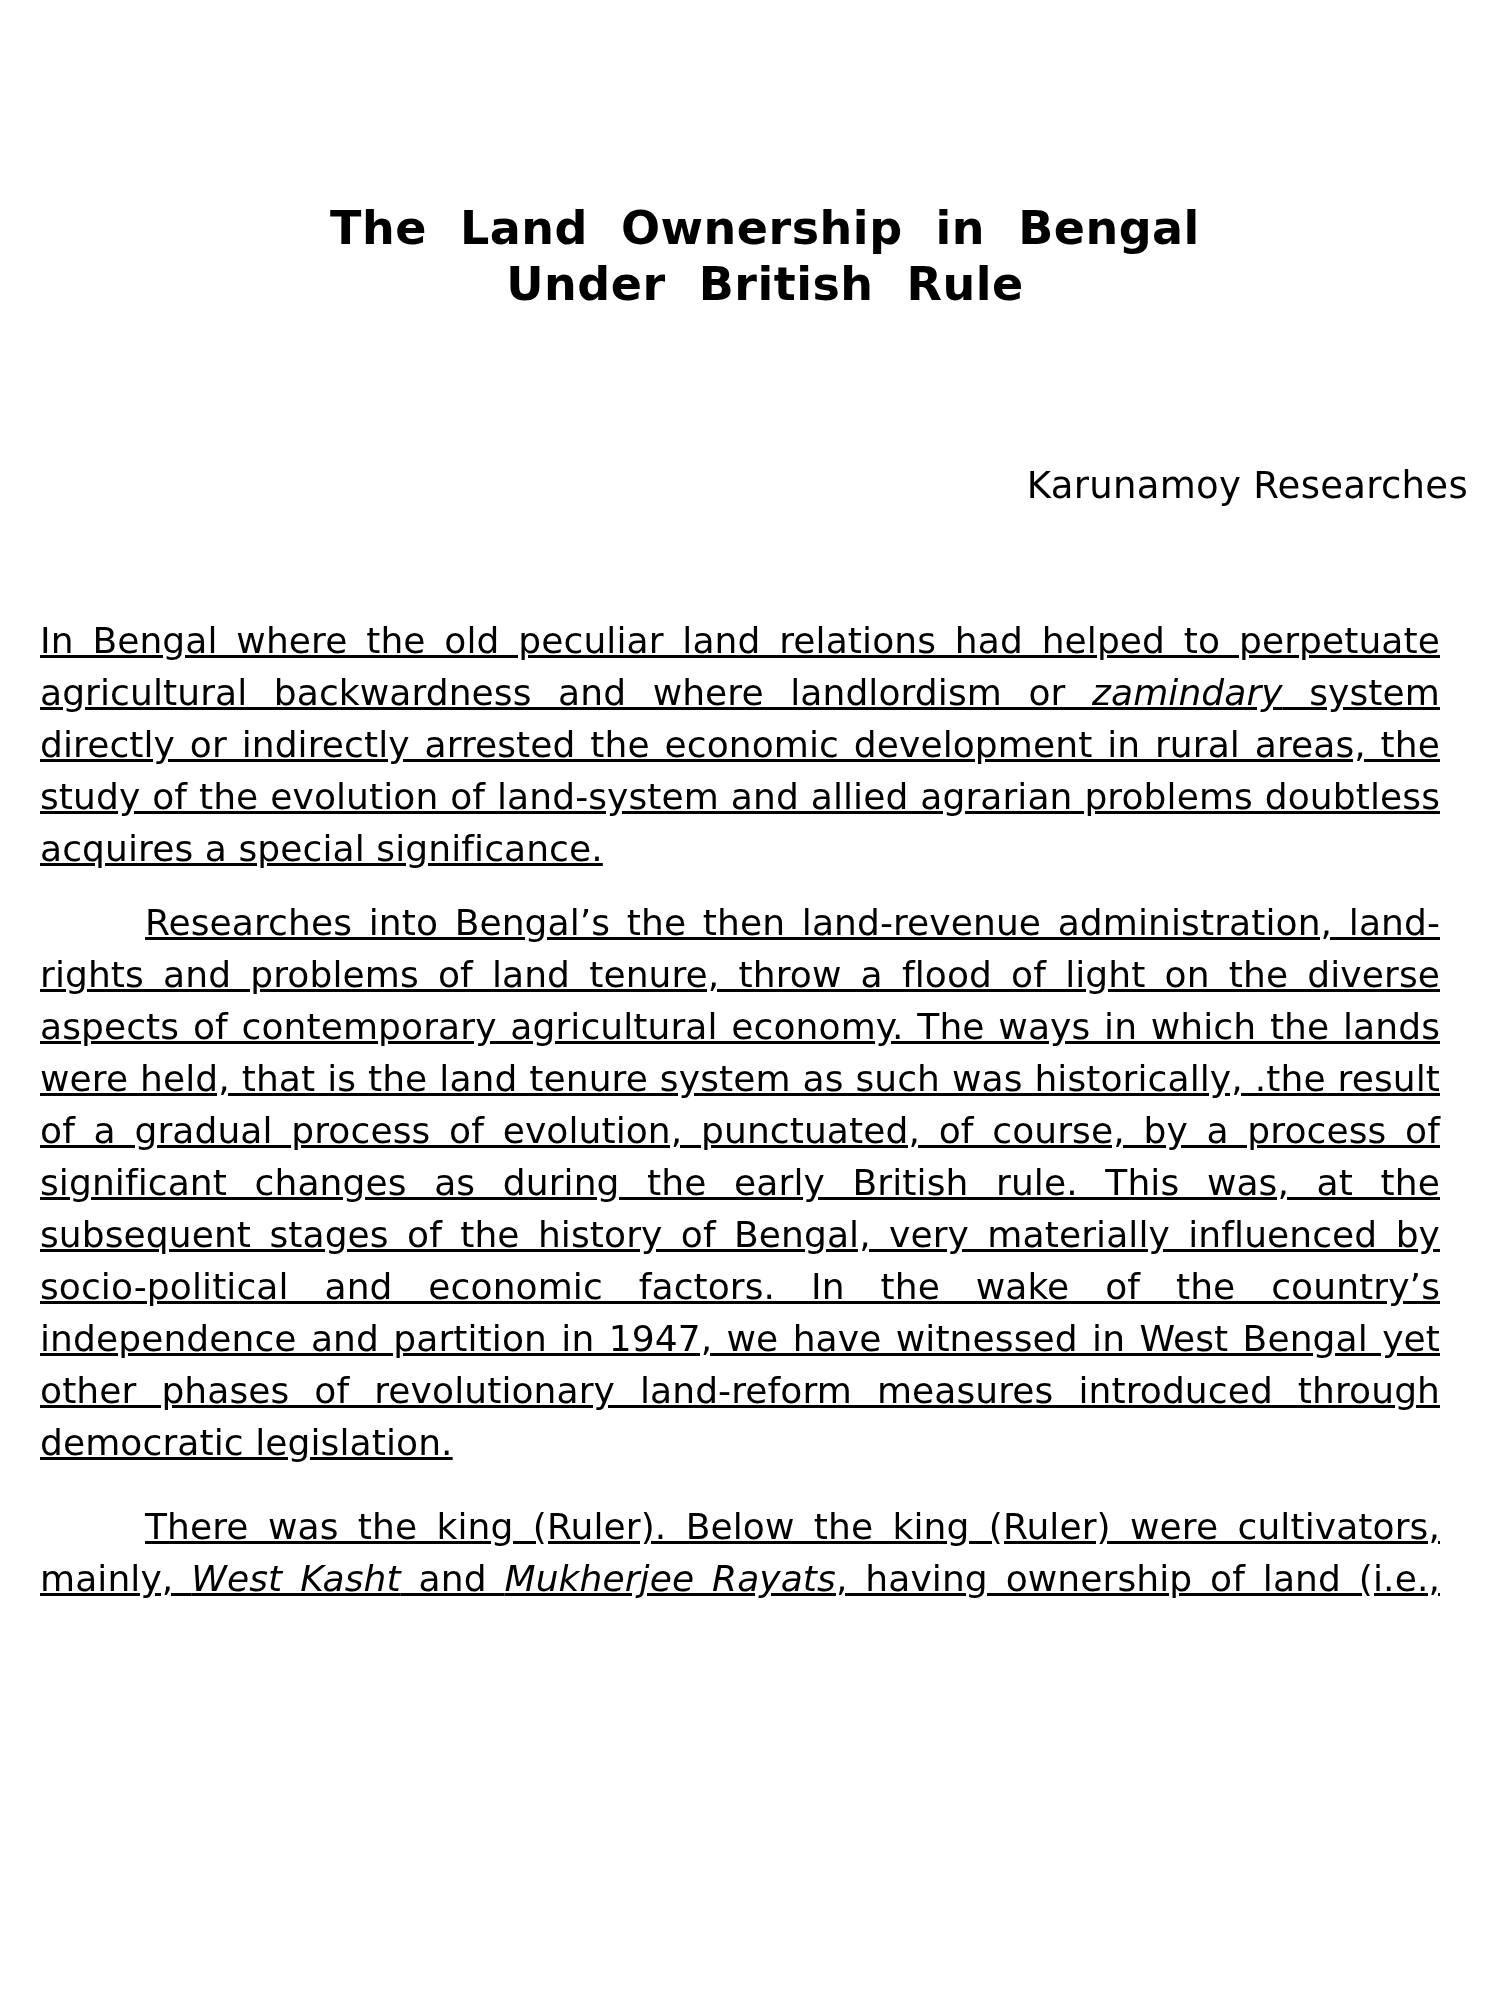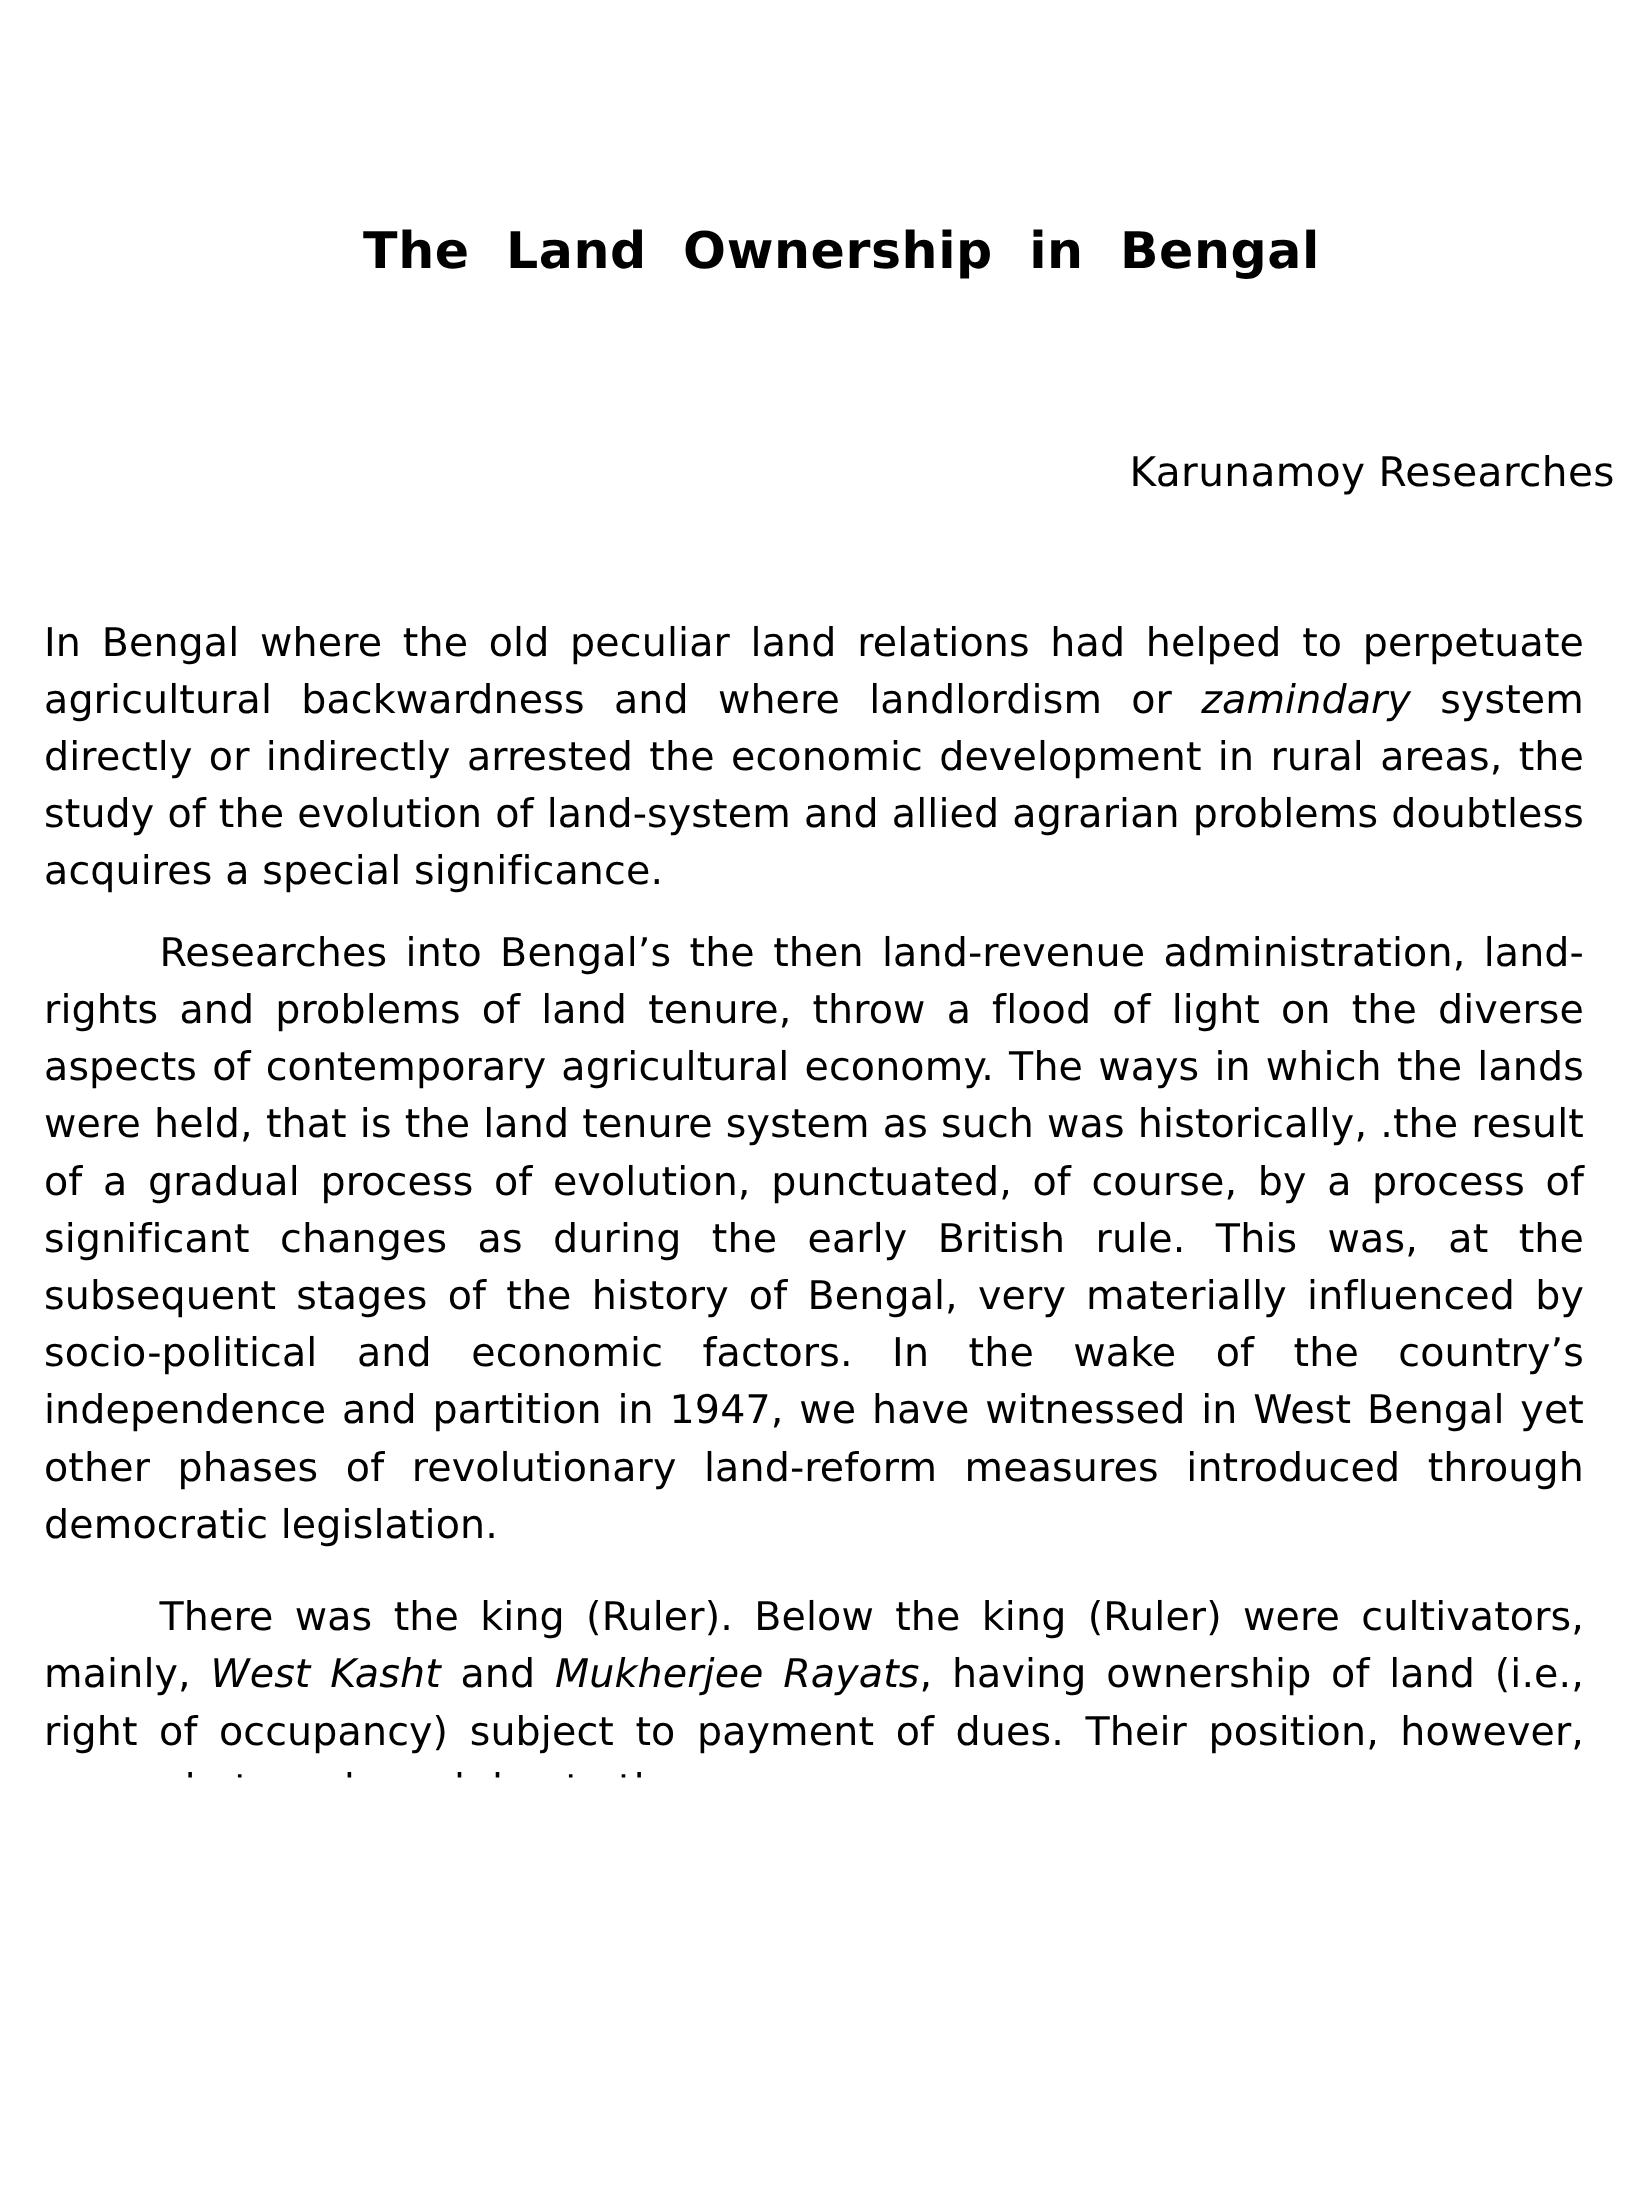--- a/index.html
+++ b/index.html
@@ -45,20 +45,21 @@
   .author {
     text-align: right;
     font-size: 37px;
     margin-top: 152px;
     padding-right: 12px;
     letter-spacing: 0.3px;
   }
   .body-text {
     margin-top: 108px;
     width: 1400px;
+    text-decoration: underline;
   }
   p.para {
     font-size: 36px;
     line-height: 52px;
     text-align: justify;
     text-justify: inter-word;
     margin: 0 0 12px 0;
     letter-spacing: 0.1px;
   }
   p.indent {
@@ -70,20 +71,21 @@
   .spacer-sm { height: 10px; }
 </style>
 </head>
 <body>
 
 <div class="page">
   <div class="content">
 
     <h1 class="title">
       <span class="line">The  Land  Ownership  in  Bengal</span>
+      <span class="line">Under  British  Rule</span>
     </h1>
 
     <div class="author">Karunamoy Researches</div>
 
     <div class="body-text">
       <p class="para" id="para-1">In Bengal where the old peculiar land relations had helped to perpetuate agricultural backwardness and where landlordism or <i class="it">zamindary</i> system directly or indirectly arrested the economic development in rural areas, the study of the evolution of land-system and allied agrarian problems doubtless acquires a special significance.</p>
       <div class="spacer-sm"></div>
       <p class="para indent" id="para-2">Researches into Bengal’s the then land-revenue administration, land-rights and problems of land tenure, throw a flood of light on the diverse aspects of contemporary agricultural economy. The ways in which the lands were held, that is the land tenure system as such was historically, .the result of a gradual process of evolution, punctuated, of course, by a process of significant changes as during the early British rule. This was, at the subsequent stages of the history of Bengal, very materially influenced by socio-political and economic factors. In the wake of the country’s independence and partition in 1947, we have witnessed in West Bengal yet other phases of revolutionary land-reform measures introduced through democratic legislation.</p>
       <div class="spacer-sm"></div>
       <div class="spacer-sm"></div>

